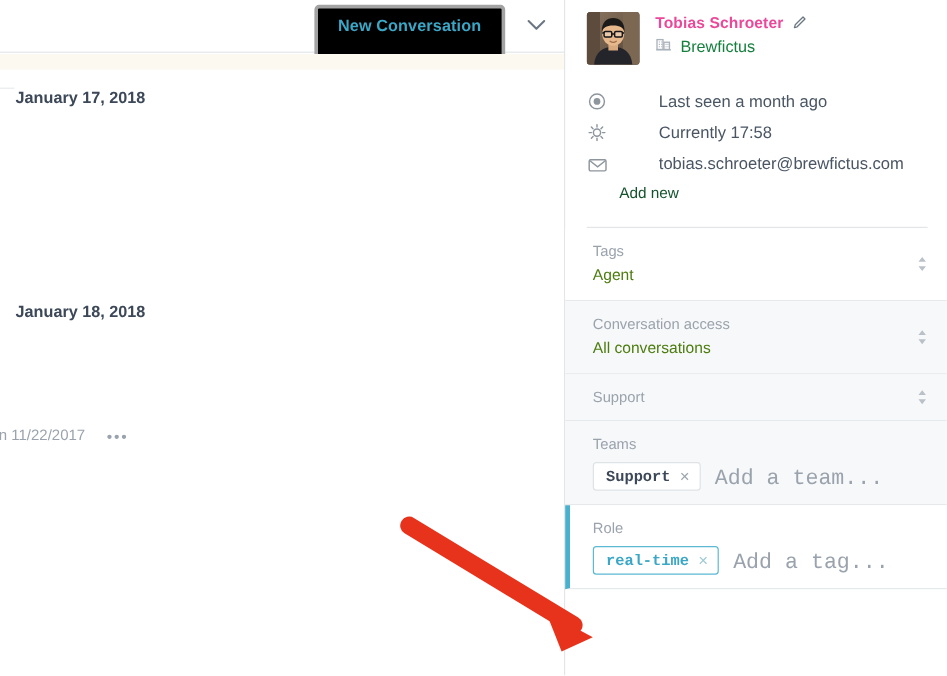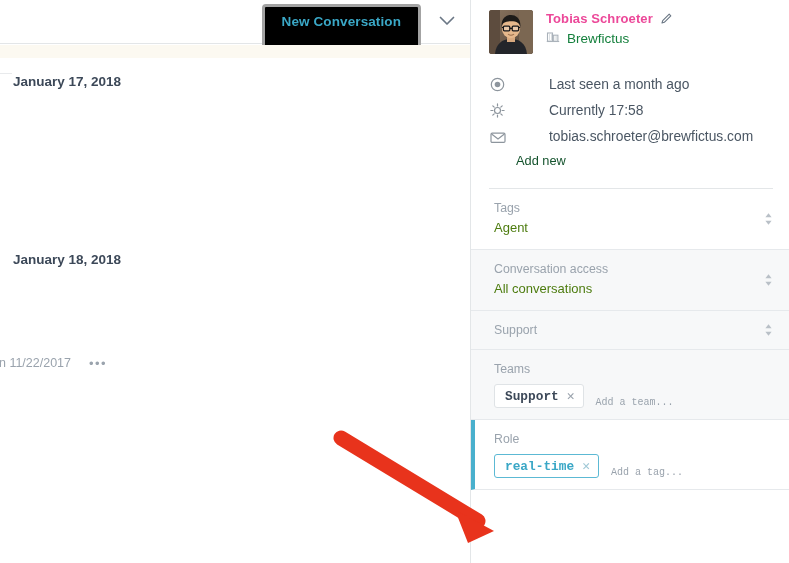--- a/index.html
+++ b/index.html
@@ -147,21 +147,21 @@
     height: 24px; padding: 0 8px 0 10px;
     border: 1px solid #dfe3e6; border-radius: 3px;
     background: #ffffff;
   }
   .chip-label { font-size: 12.8px; font-weight: bold; color: #3c4858; white-space: nowrap; }
   .chip-x { margin-left: 8px; color: #9aa3ad; font-size: 13px; line-height: 1; cursor: pointer; }
   .chip.teal { border-color: #5cb9d4; }
   .chip.teal .chip-label { color: #3aa7c6; }
   .chip.teal .chip-x { color: #9fc8d6; }
   .chip-placeholder {
-    font-size: 10px; color: #9aa3ad; margin-left: 12px; white-space: nowrap;
+    font-size: 18px; color: #9aa3ad; margin-left: 12px; white-space: nowrap;
   }
 
   
   .arrow-overlay {
     position: absolute; left: 0; top: 0; width: 789px; height: 563px;
     pointer-events: none;
   }
 </style>
 </head>
 <body>

